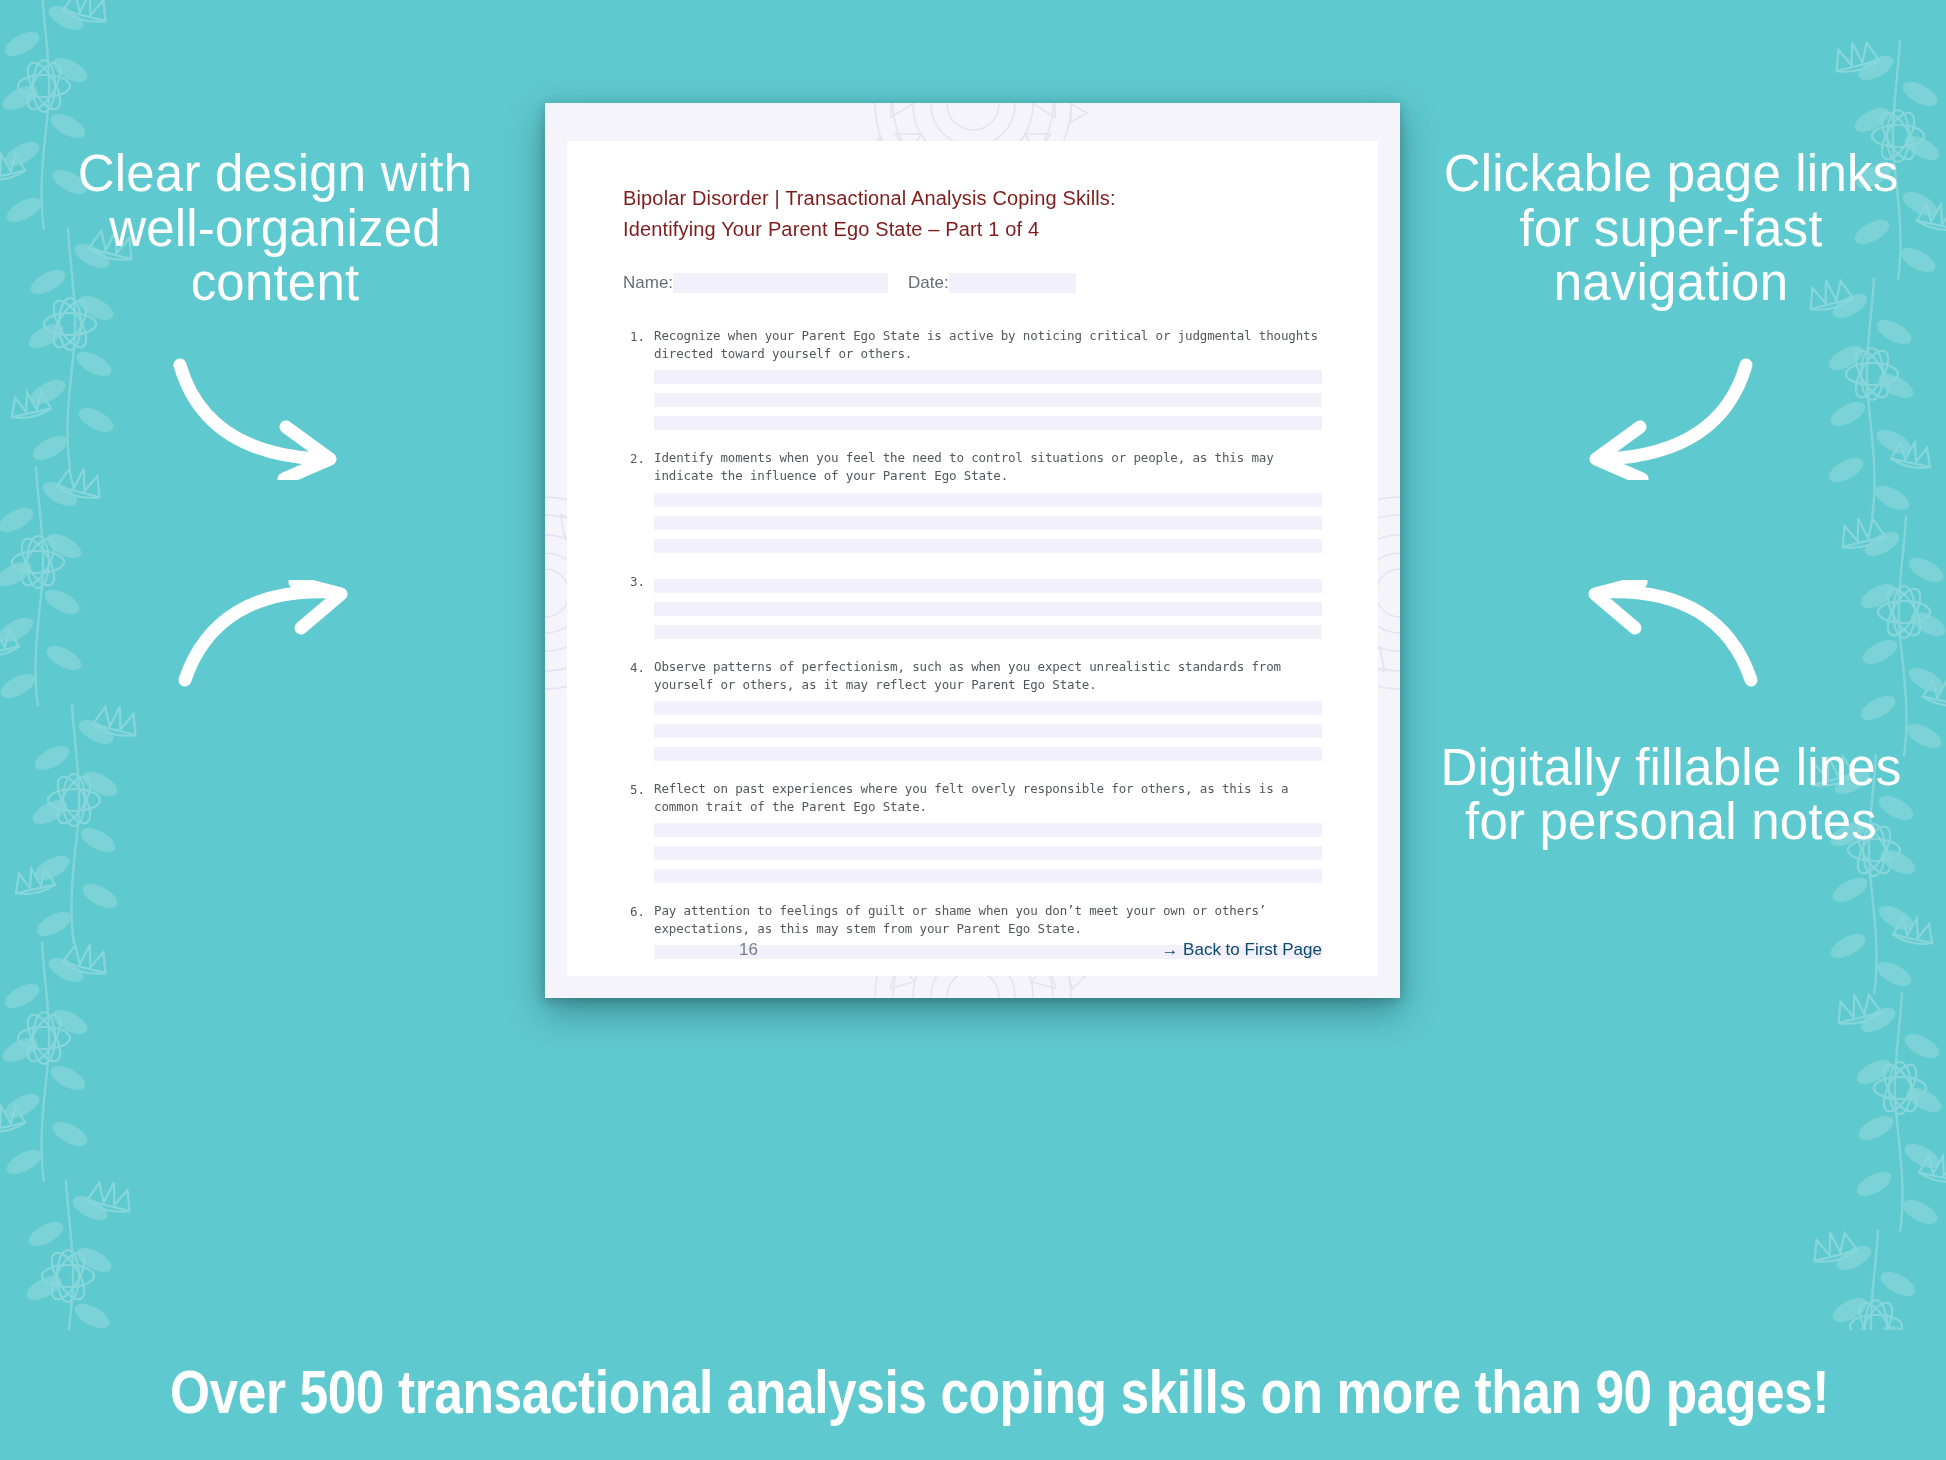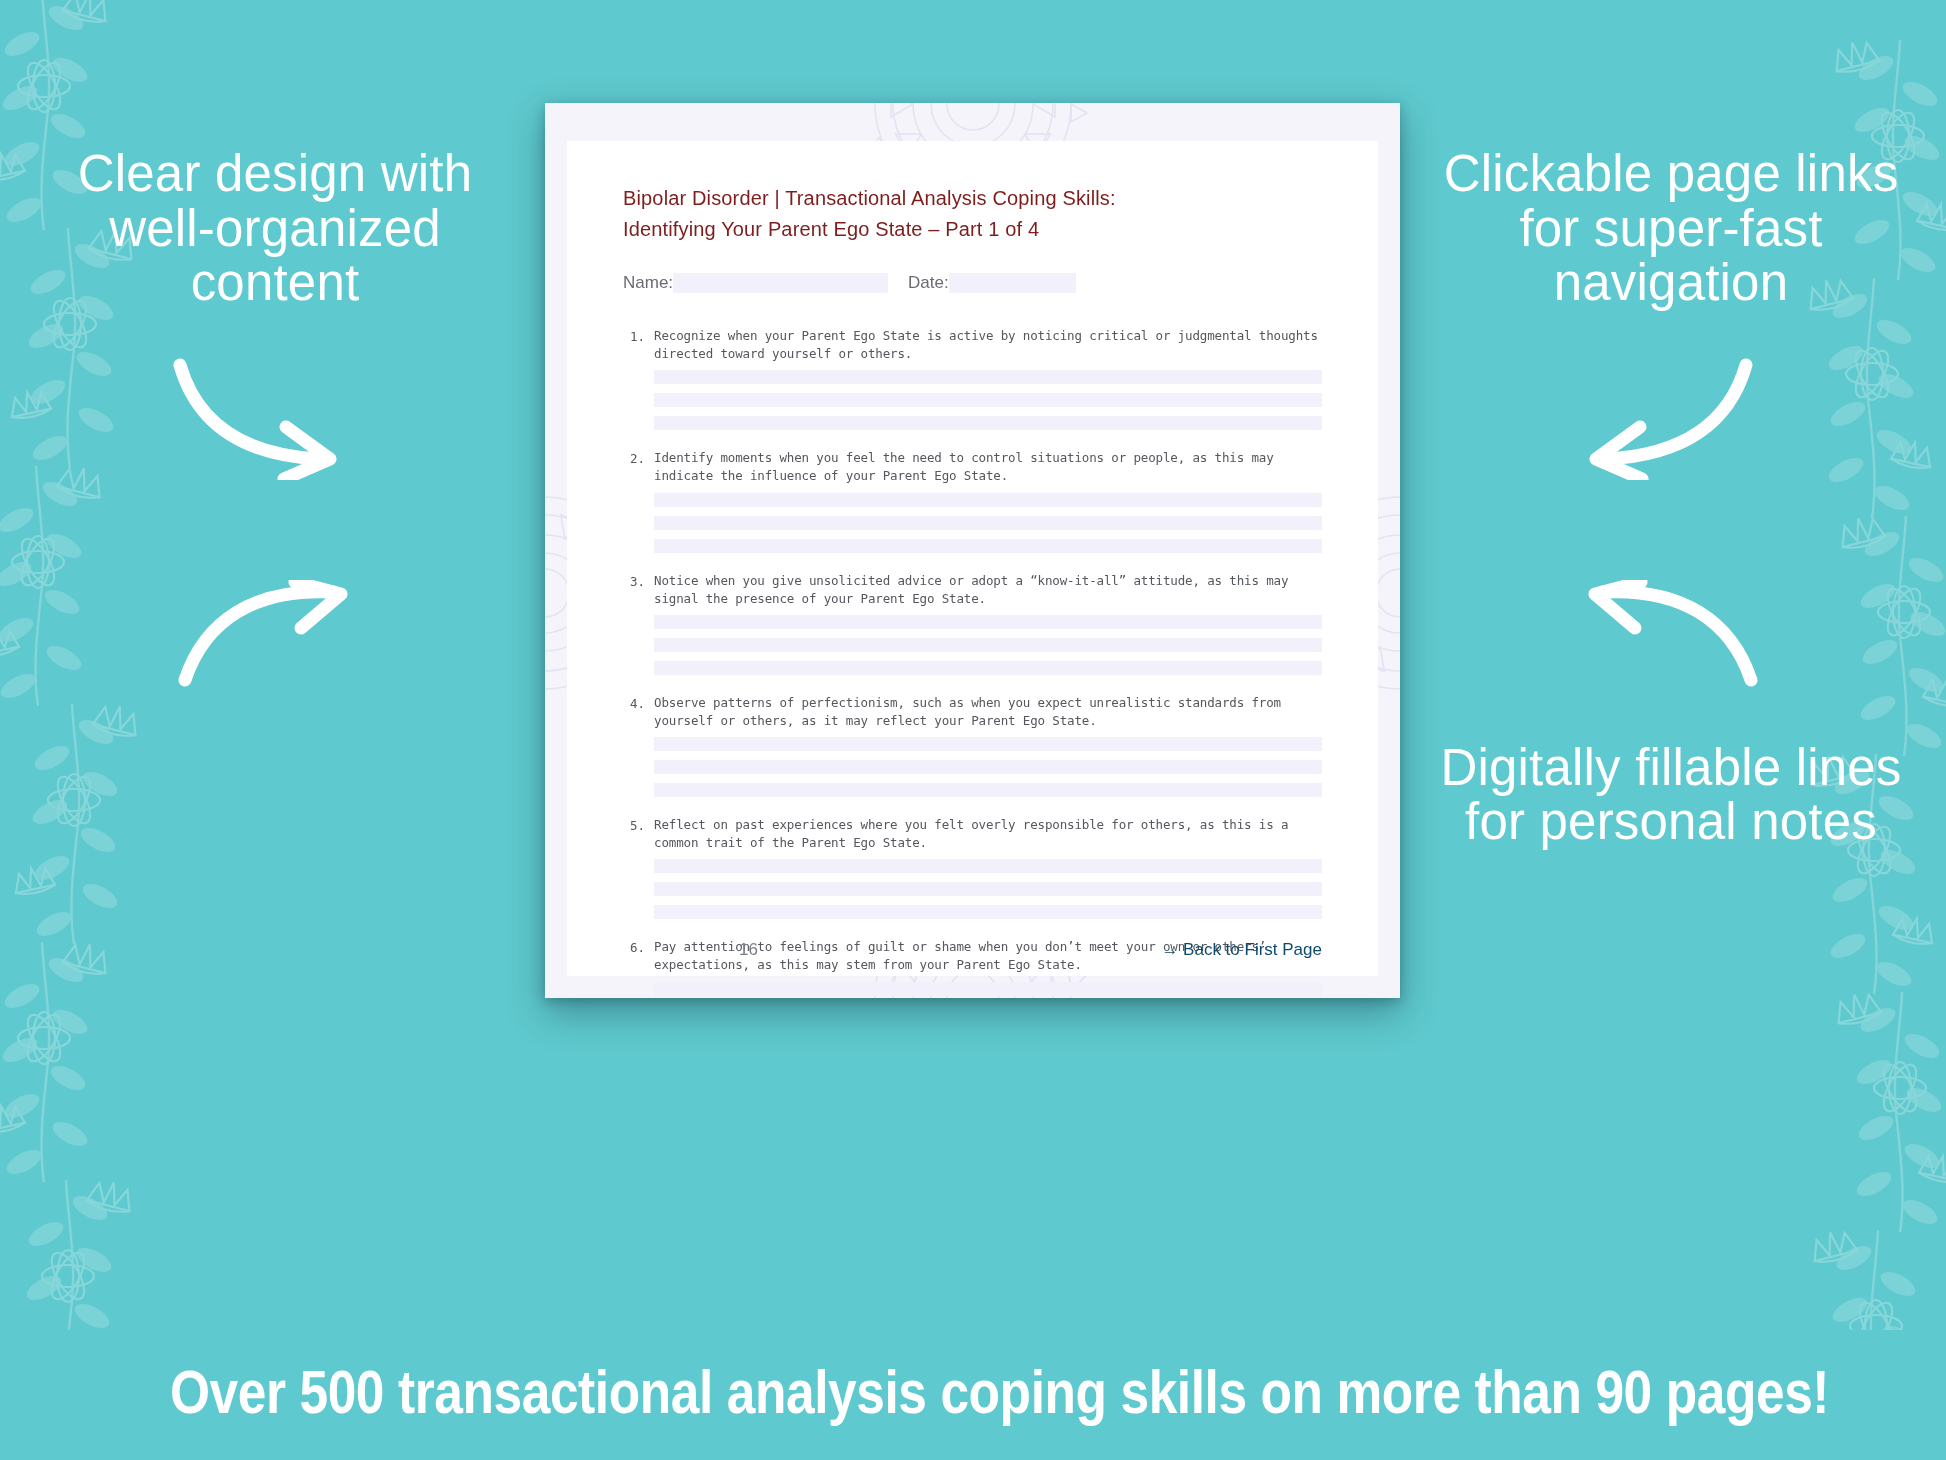--- a/index.html
+++ b/index.html
@@ -517,22 +517,20 @@
               <div class="fill-lines">
                 <div class="fill-line"></div>
                 <div class="fill-line"></div>
                 <div class="fill-line"></div>
               </div>
             </div>
           </li>
           <li class="item">
             <span class="item-num">3.</span>
             <div class="item-body">
-              <div class="item-text">Notice when you give unsolicited advice or adopt a “know-it-all” attitude, as this may
-signal the presence of your Parent Ego State.</div>
               <div class="fill-lines">
                 <div class="fill-line"></div>
                 <div class="fill-line"></div>
                 <div class="fill-line"></div>
               </div>
             </div>
           </li>
           <li class="item">
             <span class="item-num">4.</span>
             <div class="item-body">

